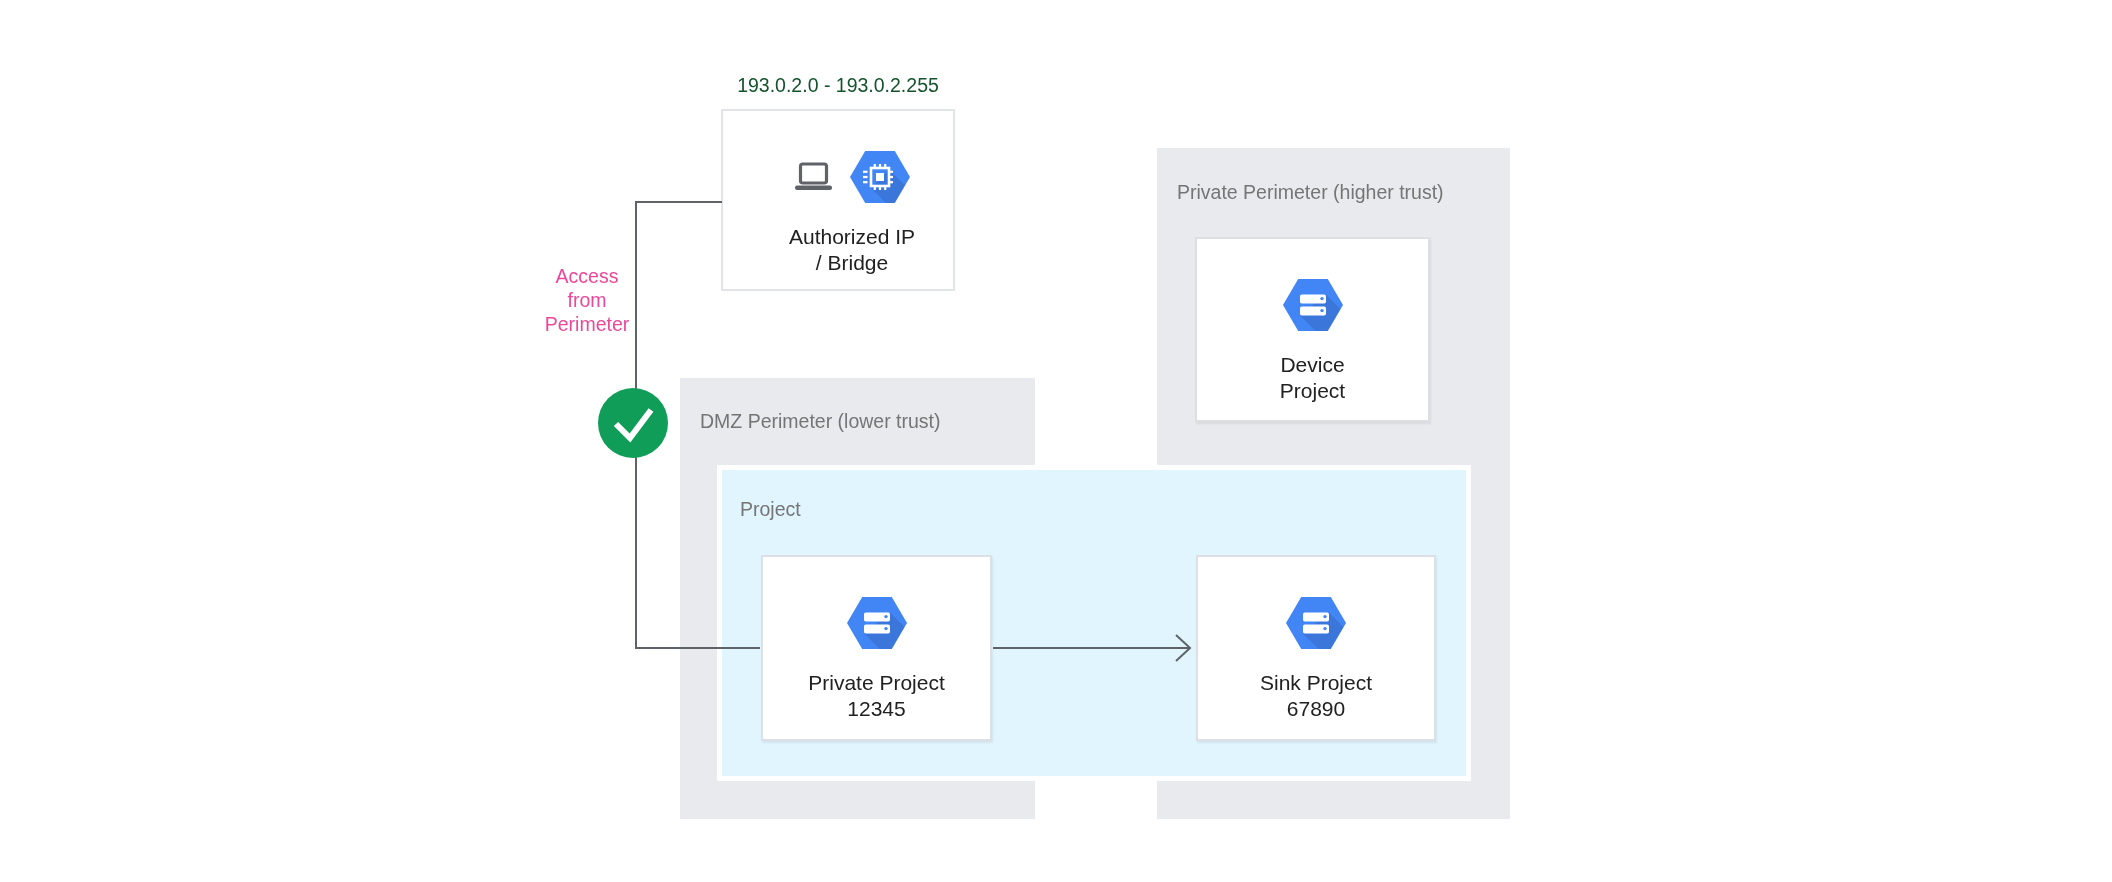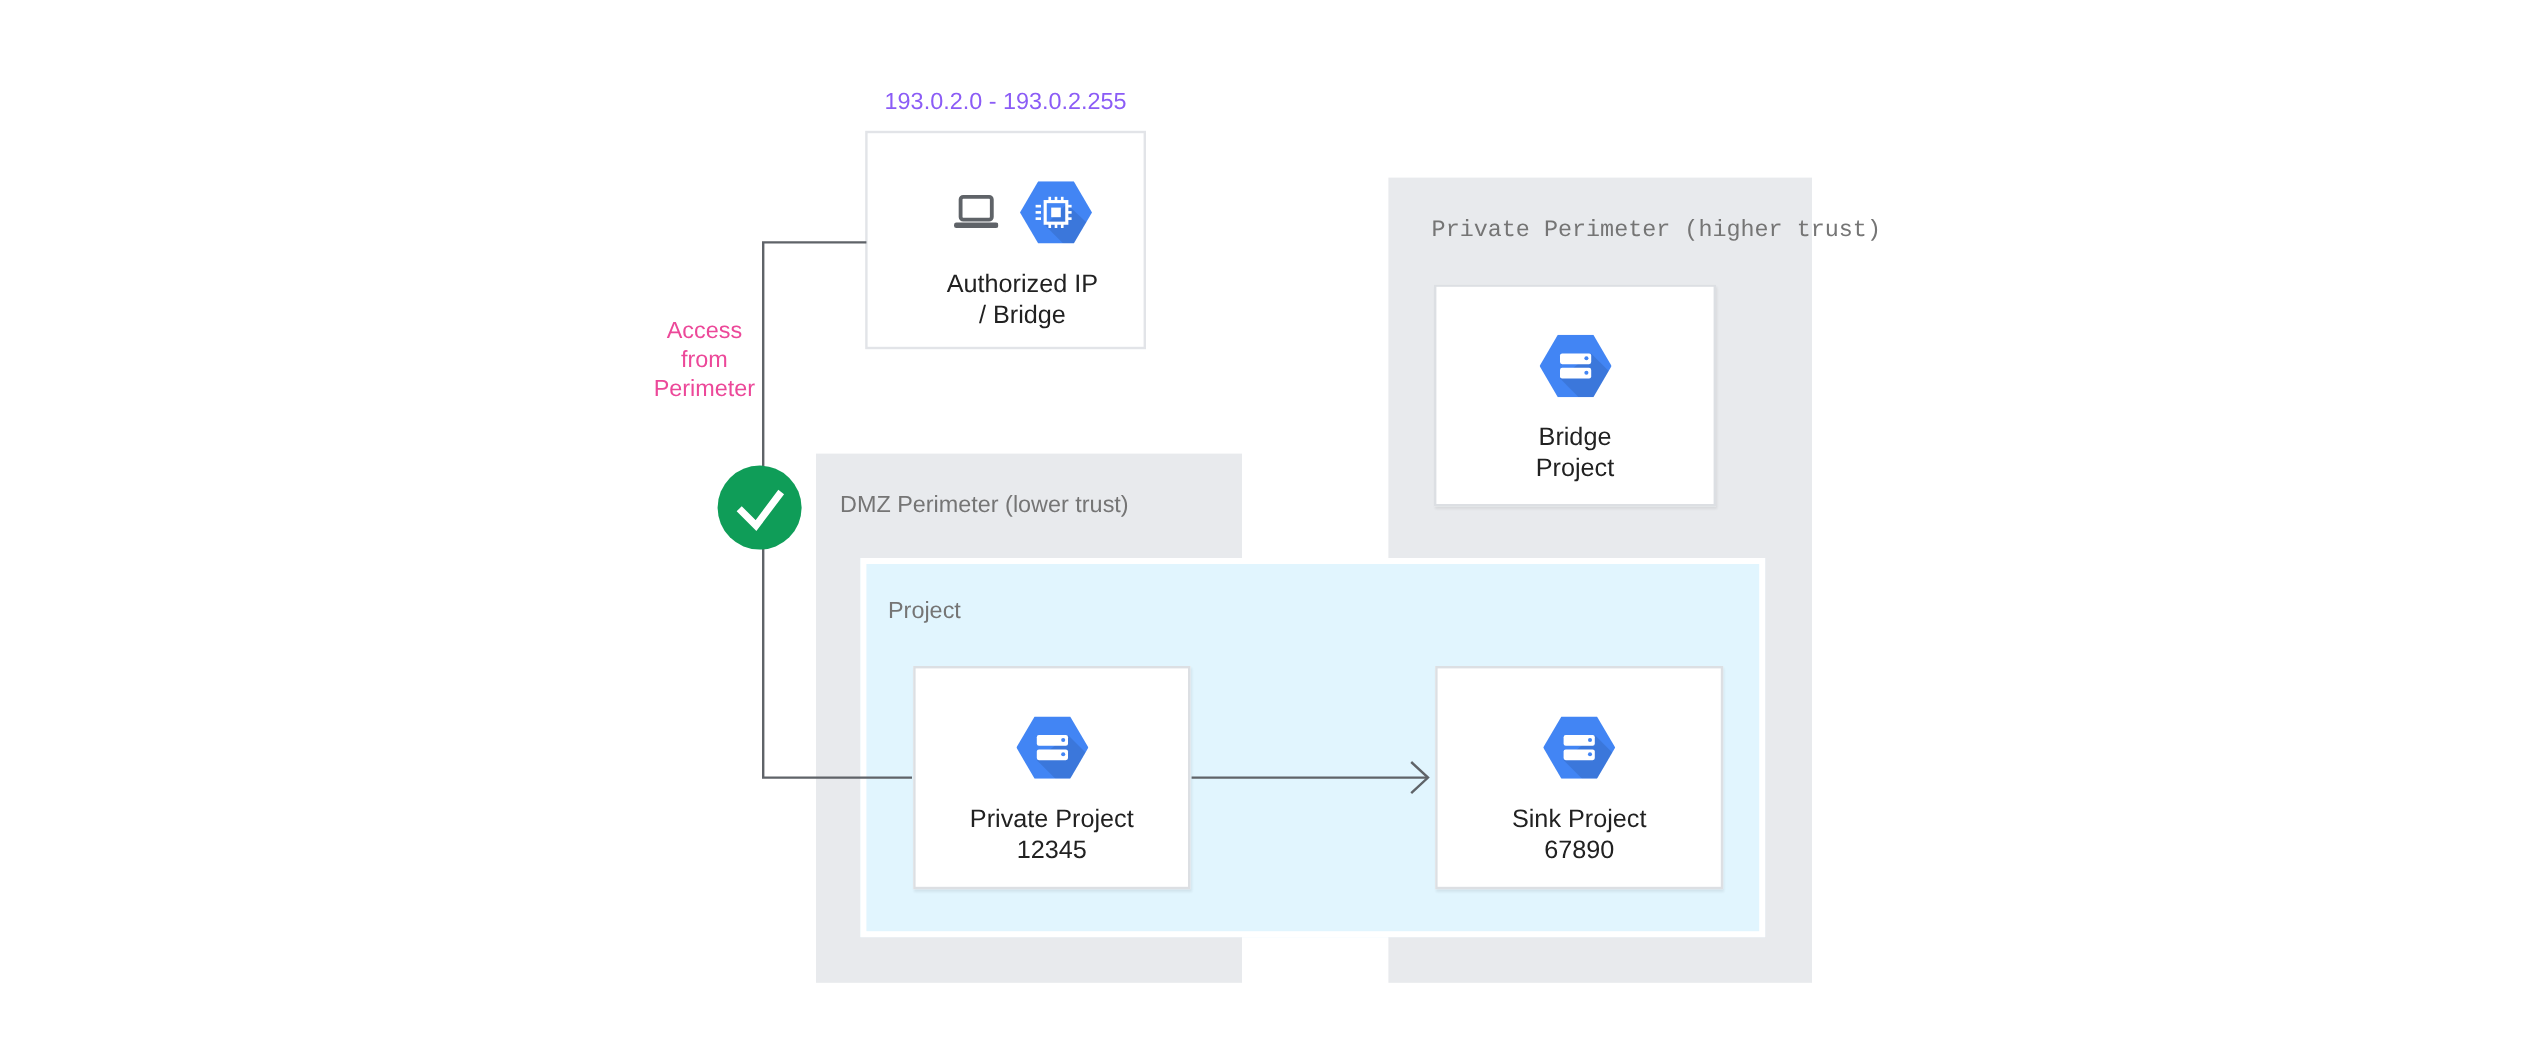--- a/index.html
+++ b/index.html
@@ -8,21 +8,21 @@
     font-family:"Liberation Sans", sans-serif; overflow:hidden;
   }
   
   .perimeter { position:absolute; background:#e8eaed; }
   #dmz-perimeter      { left:680px;  top:378px; width:355px; height:441px; }
   #private-perimeter  { left:1157px; top:148px; width:353px; height:671px; }
   .perimeter-label {
     position:absolute; color:#757575; font-size:19.5px; line-height:22px; white-space:nowrap;
   }
   #dmz-perimeter .perimeter-label     { left:20px; top:32px; }
-  #private-perimeter .perimeter-label { left:36px; top:33px;font-family:Liberation Mono, monospace; }
+  #private-perimeter .perimeter-label { left:20px; top:33px; }
 
   
   #bridge {
     position:absolute; left:717px; top:465px; width:754px; height:316px;
     background:#e1f5fe; border:5px solid #ffffff; box-sizing:border-box;
   }
   #bridge .perimeter-label { left:18px; top:28px; }
 
   
   .node {
@@ -37,21 +37,21 @@
 
   .icons-row { margin-top:40px; display:flex; align-items:center; gap:18px; height:52px; }
   .node-label {
     margin-top:21px; text-align:center; color:#212121;
     font-size:21px; line-height:26px; white-space:nowrap;
   }
 
   
   .ip-label {
     position:absolute; left:721px; top:74px; width:234px; text-align:center;
-    color:#8b5cf6; font-size:19.5px; line-height:22px; white-space:nowrap;
+    color:#14532d; font-size:19.5px; line-height:22px; white-space:nowrap;
   }
   .access-label {
     position:absolute; left:537px; top:264px; width:100px; text-align:center;
     color:#ec4899; font-size:19.5px; line-height:24px;
   }
 
   
   .overlay { position:absolute; left:0; top:0; pointer-events:none; }
 </style>
 </head>
@@ -171,21 +171,21 @@
           </defs>
         <polygon points="15.2,0 44.8,0 60,26 44.8,52 15.2,52 0,26" fill="#4285f4"></polygon>
         <polygon clip-path="url(#hexclip-d)" points="17,36.5 43,15.5 70,42.5 44,63.5" fill="rgba(0,0,0,0.10)"></polygon>
         <rect x="17" y="15.5" width="26" height="9" rx="1.8" fill="#ffffff"></rect>
         <rect x="17" y="27.5" width="26" height="9" rx="1.8" fill="#ffffff"></rect>
         <circle cx="39" cy="19.6" r="1.7" fill="#4285f4"></circle>
         <circle cx="39" cy="31.6" r="1.7" fill="#4285f4"></circle>
       </svg>
     </div>
     <div class="node-label">
-      <div>Bridge</div>
+      <div>Device</div>
       <div>Project</div>
     </div>
   </div>
 
   <svg class="overlay" width="2112" height="882" viewBox="0 0 2112 882">
     <polyline points="722,202 636,202 636,648 760,648" fill="none" stroke="#5f6368" stroke-width="2"></polyline>
     <line x1="993" y1="648" x2="1189" y2="648" stroke="#5f6368" stroke-width="2"></line>
     <polyline points="1176,635 1190,648 1176,661" fill="none" stroke="#5f6368" stroke-width="2"></polyline>
     <circle cx="633" cy="423" r="35" fill="#0f9d58"></circle>
     <polyline points="616,424 630,438 651,410" fill="none" stroke="#ffffff" stroke-width="6"></polyline>

